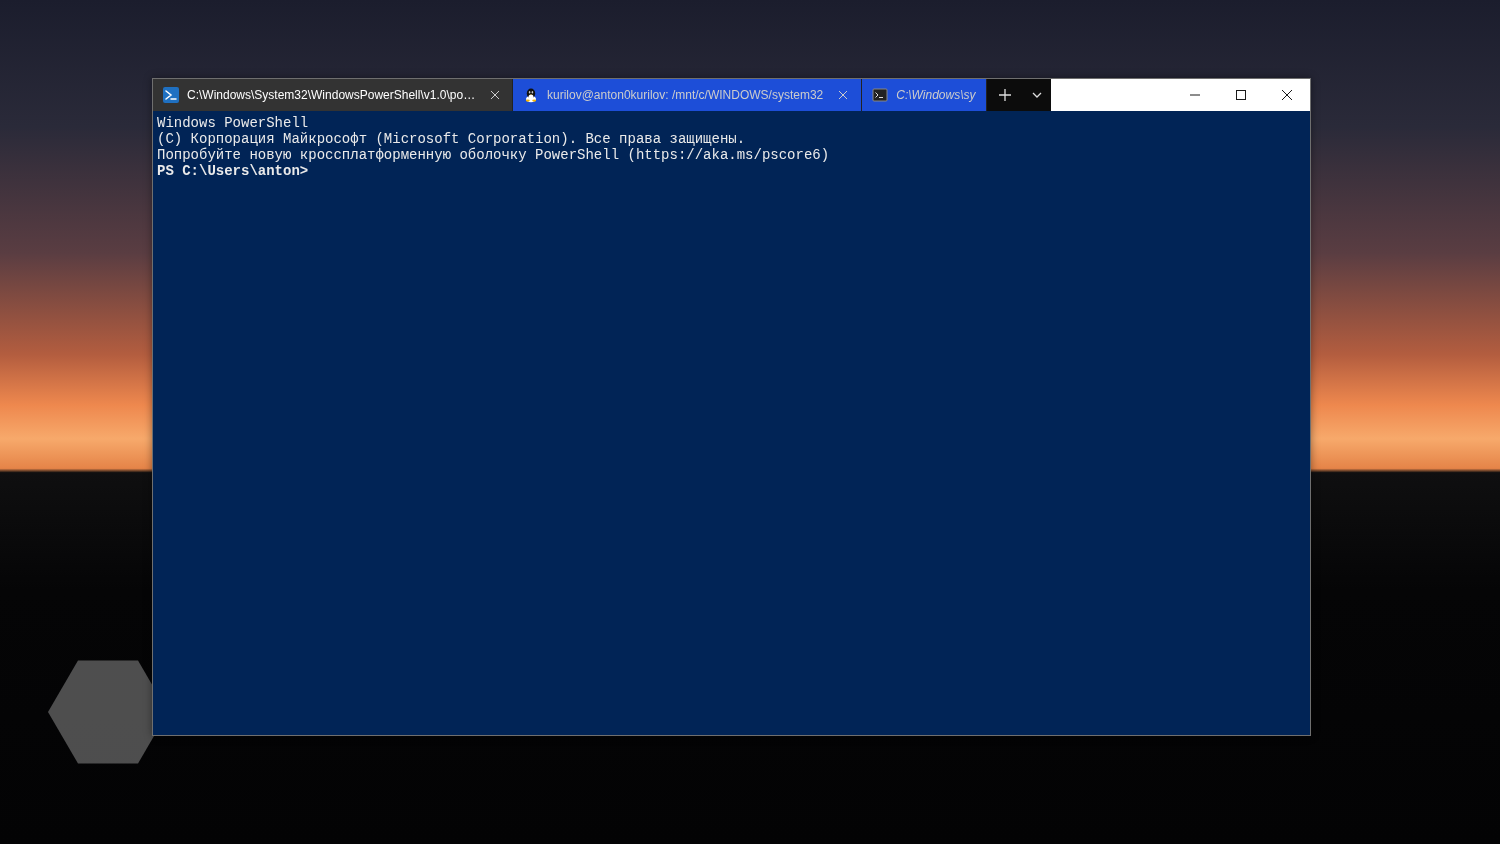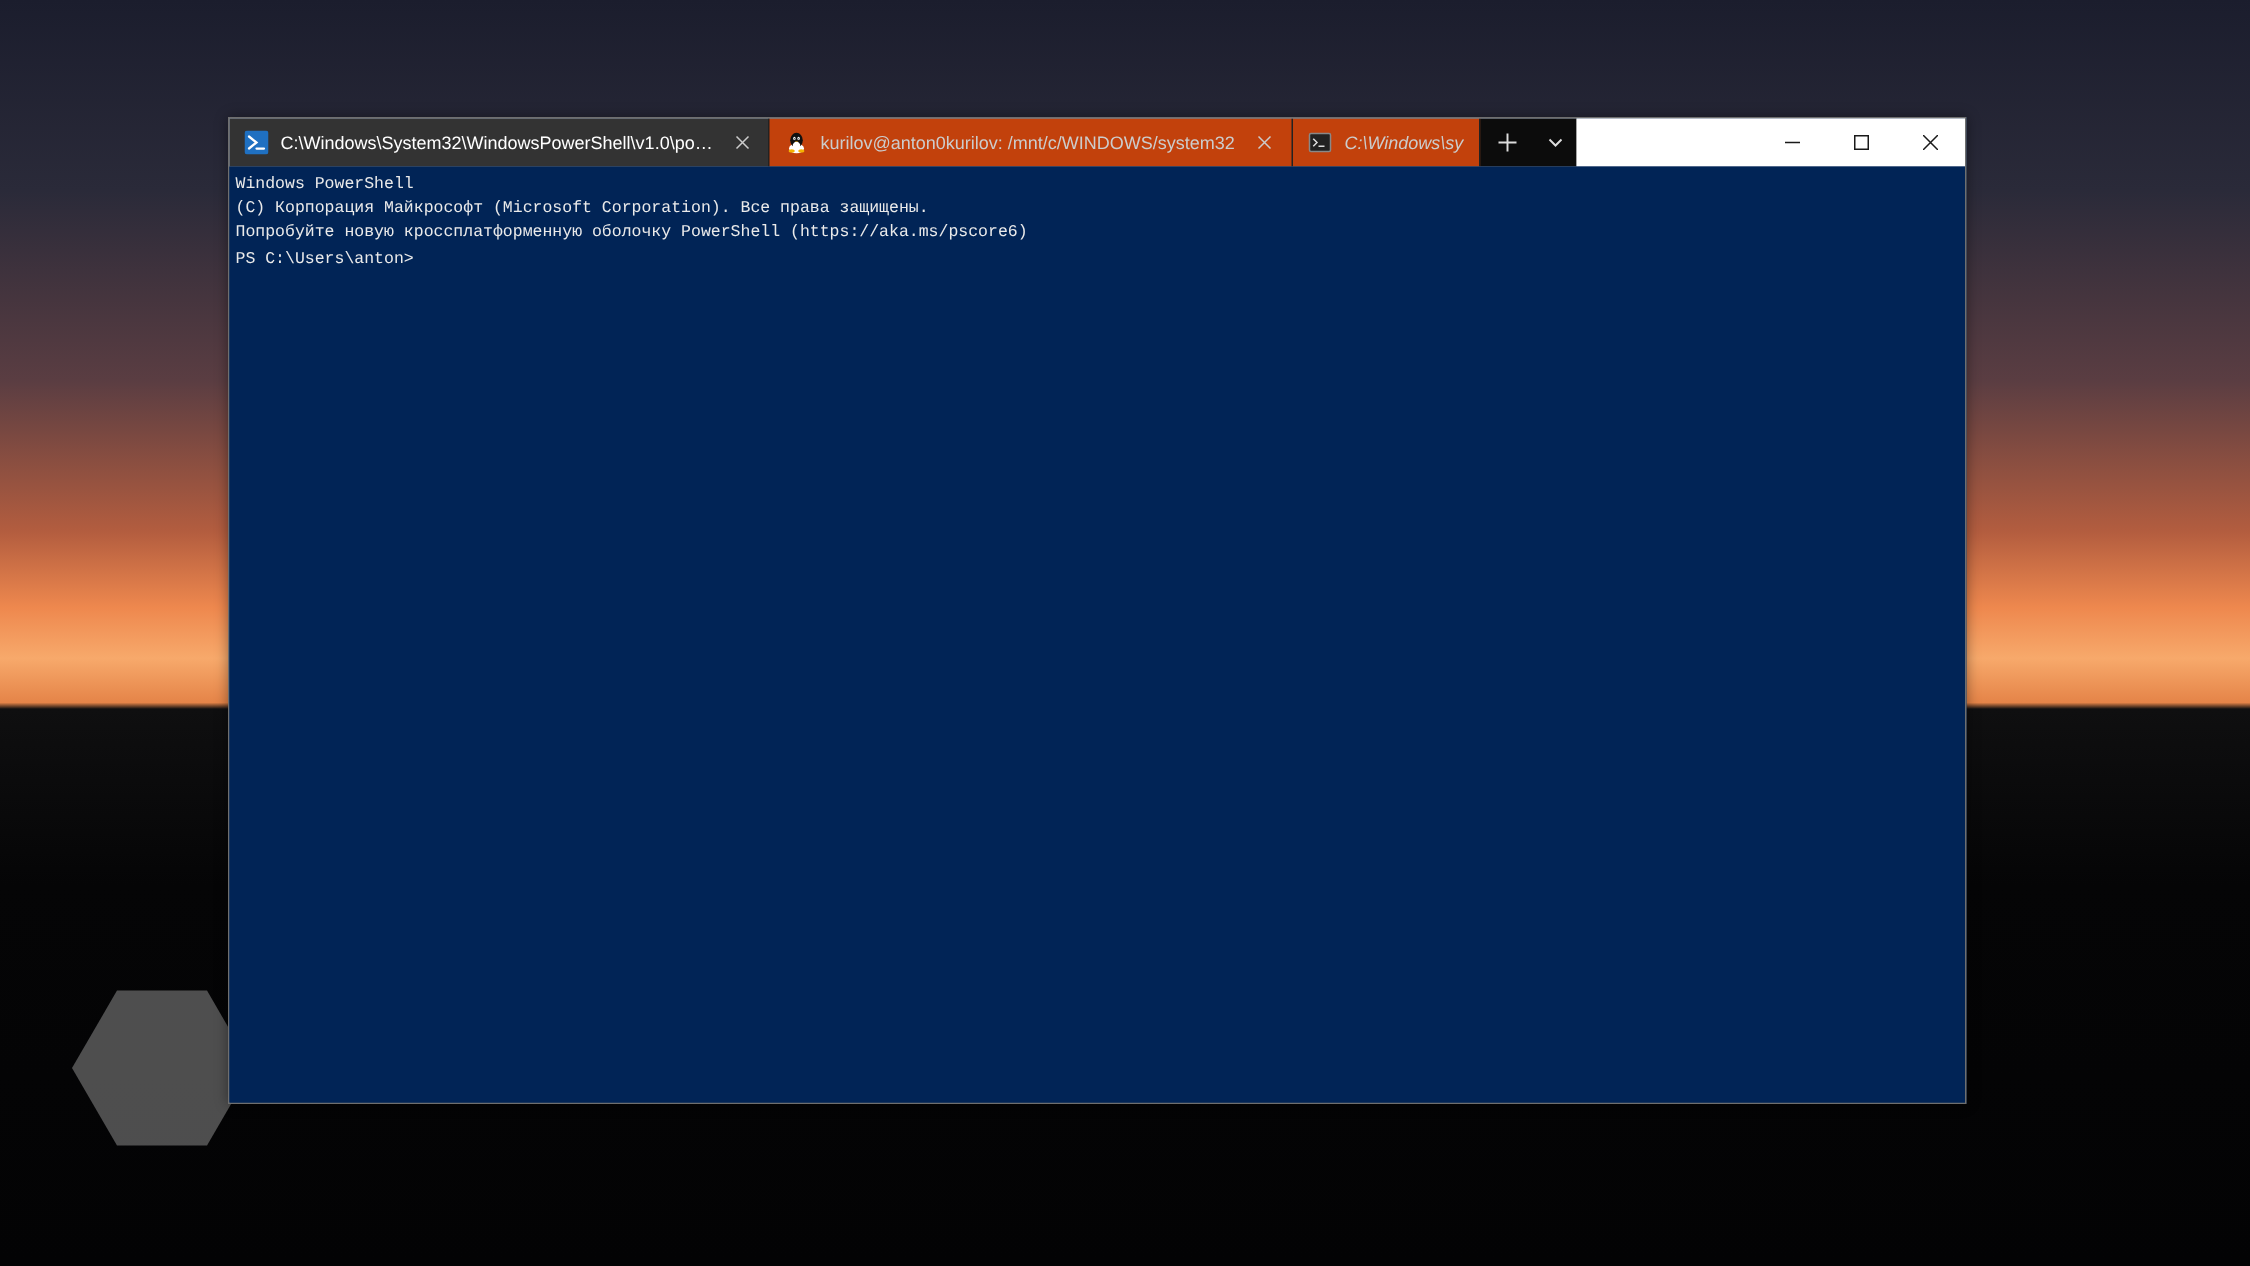--- a/index.html
+++ b/index.html
@@ -56,21 +56,21 @@
   }
   .tab {
     display: flex;
     align-items: center;
     gap: 8px;
     padding: 0 10px 0 10px;
     height: 32px;
     color: #cccccc;
     font-size: 12px;
     max-width: 360px;
-    background: #c2410c;
+    background: #1d4ed8;
     border-right: 1px solid #222;
     cursor: default;
     white-space: nowrap;
     overflow: hidden;
   }
   .tab.active {
     background: #333333;
     color: #ffffff;
   }
   .tab .tab-icon {
@@ -120,27 +120,27 @@
     align-items: center;
     justify-content: center;
     color: #1a1a1a;
   }
   .terminal-body {
     flex: 1 1 auto;
     background: #012456;
     padding: 4px 4px;
     color: #eaeaea;
     font-family: Consolas, "Courier New", monospace;
-    font-size: 11px;
+    font-size: 14px;
     line-height: 16px;
     white-space: pre;
     overflow: hidden;
   }
   .terminal-line { display: block; }
-  .prompt-line { display: inline; }
+  .prompt-line { display: inline; font-weight: bold; }
   .cursor {
     display: inline-block;
     width: 1px;
     height: 14px;
     vertical-align: -2px;
   }
 </style>
 </head>
 <body>
 

